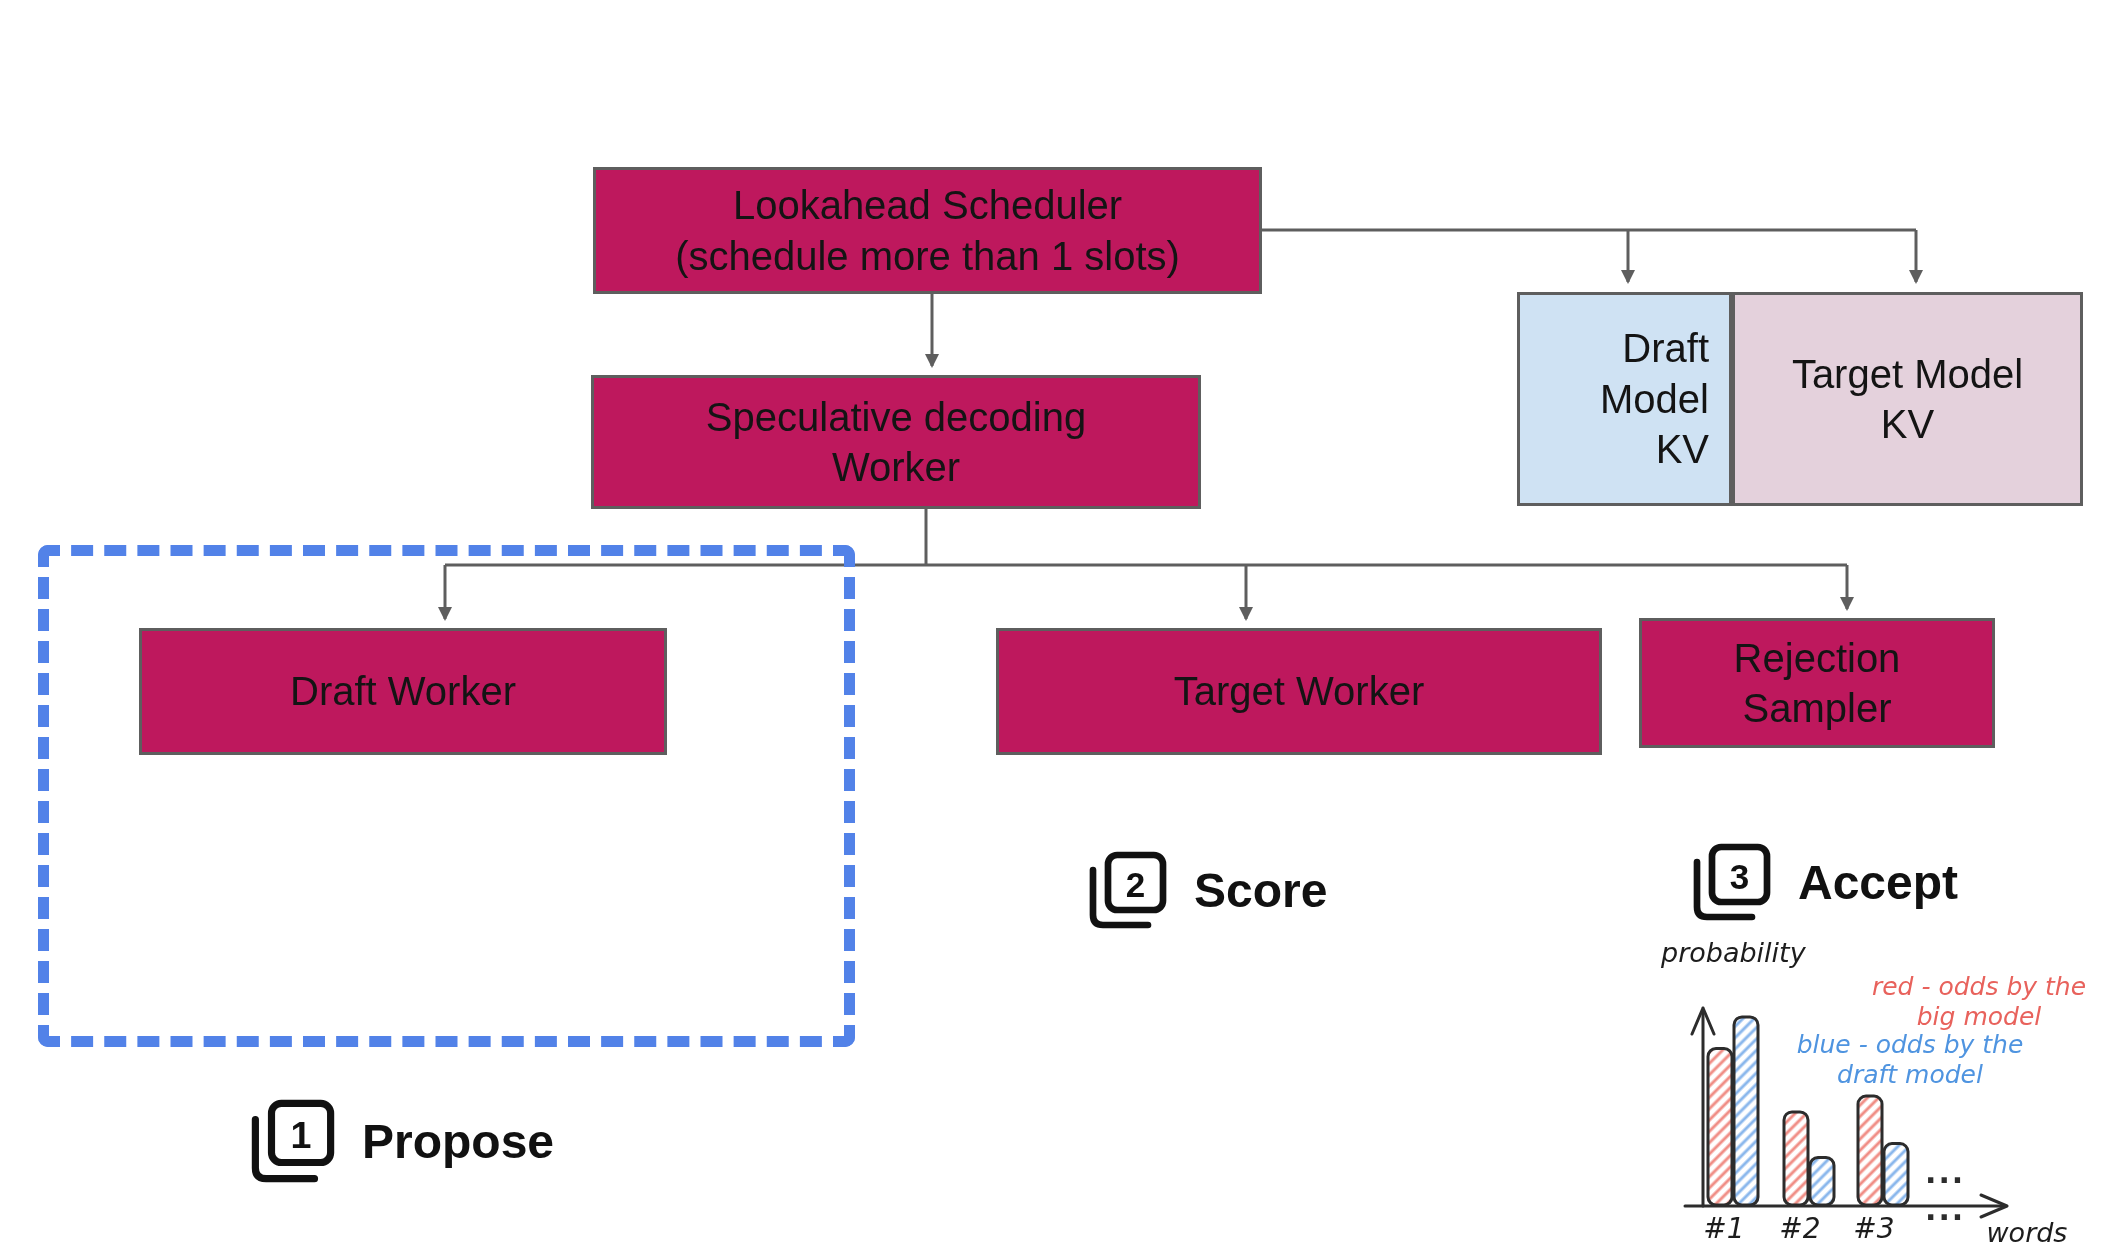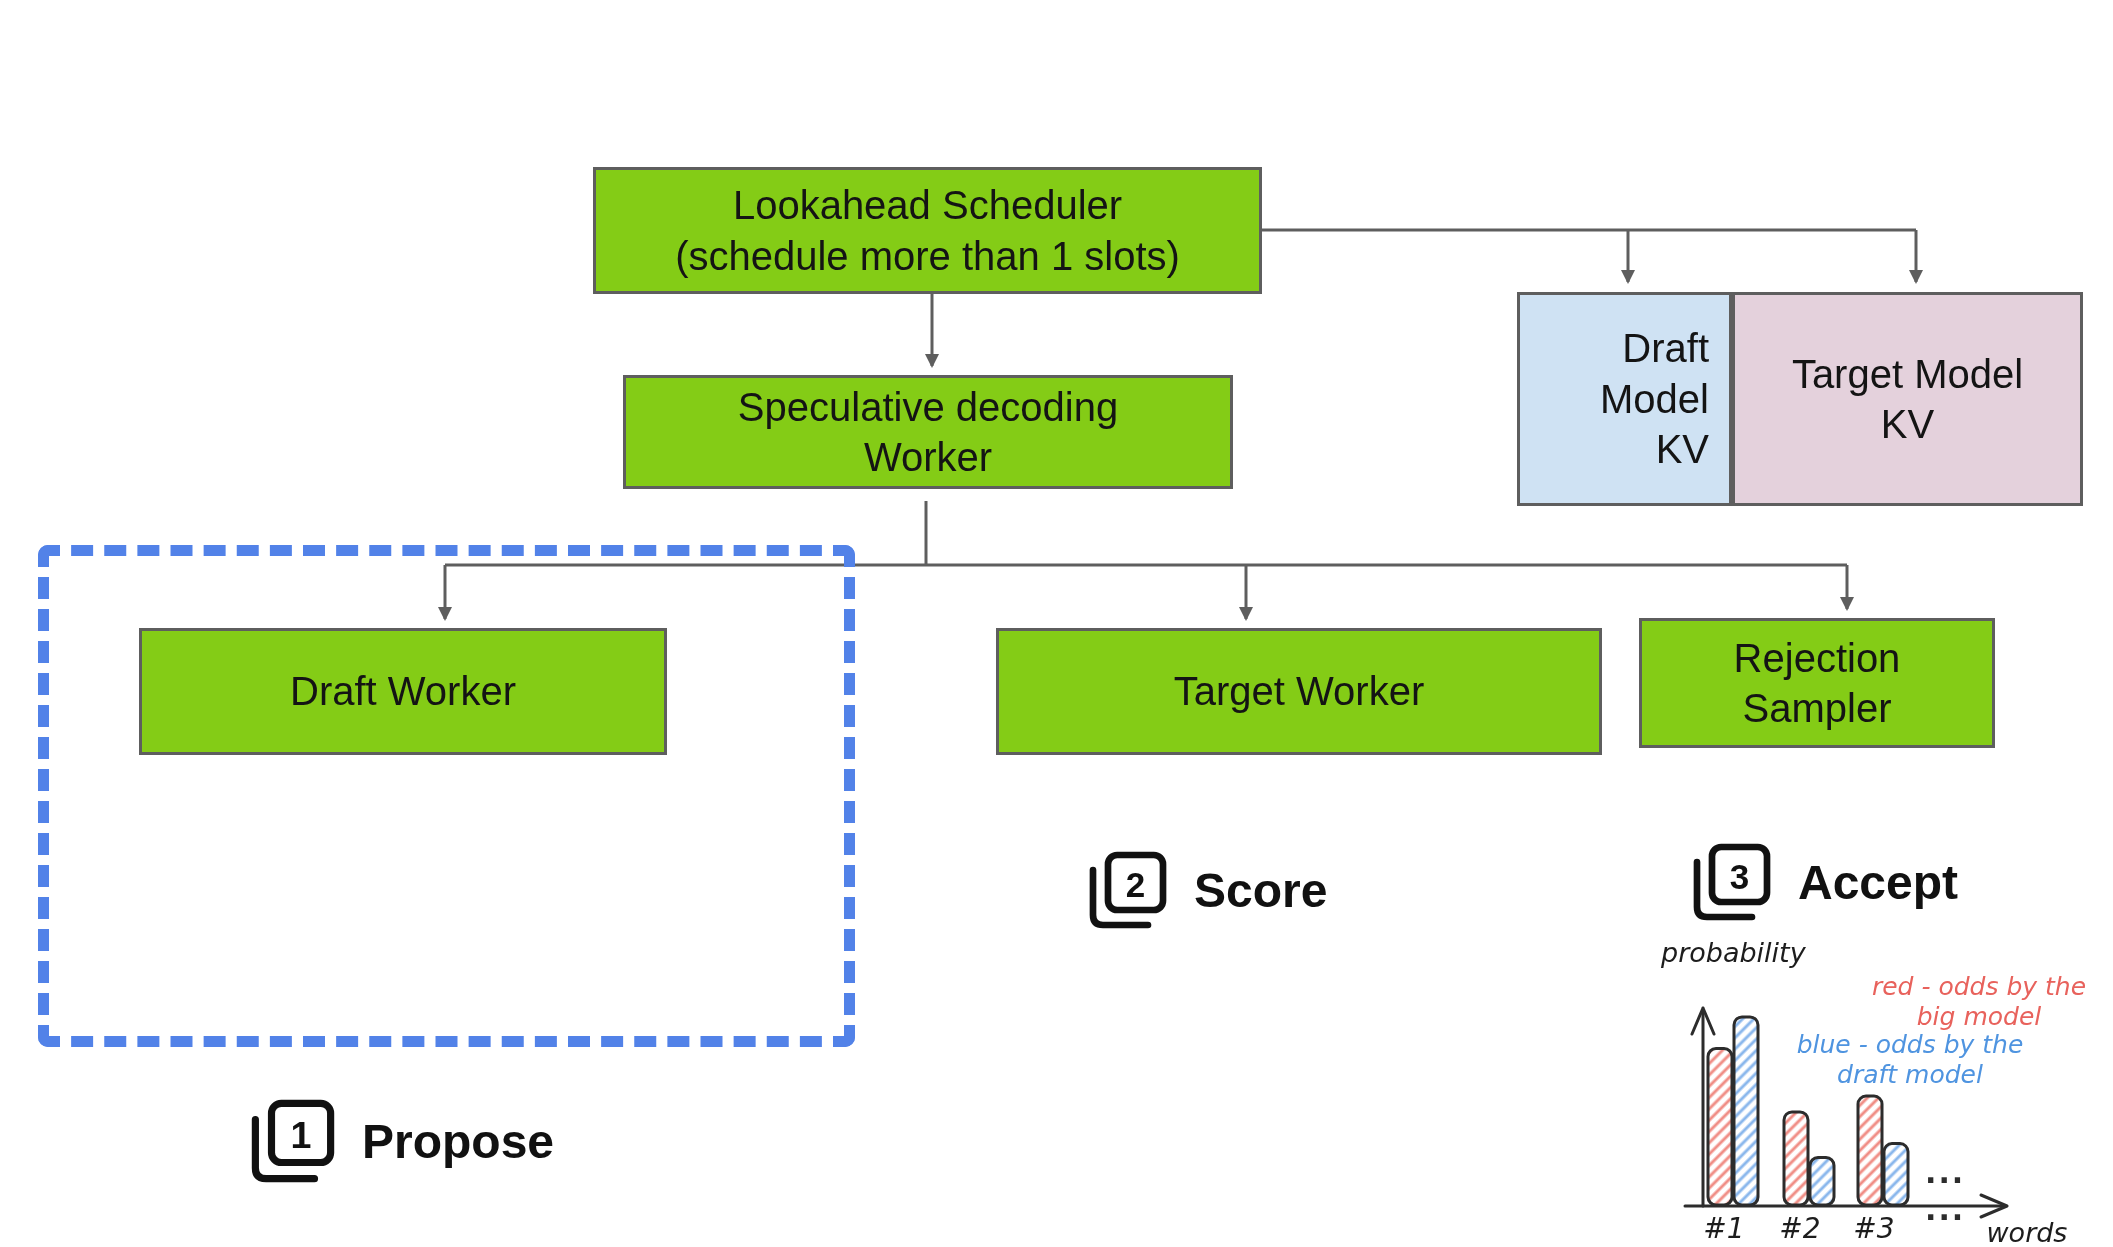--- a/index.html
+++ b/index.html
@@ -1,21 +1,21 @@
 <!DOCTYPE html>
 <html><head>
 <meta charset="utf-8">
 <style>
   html,body{margin:0;padding:0;background:#fff;}
   .page{position:relative;width:2113px;height:1247px;background:#ffffff;overflow:hidden;
         font-family:"Liberation Sans",sans-serif;color:#1a1a1a;}
   .title{position:absolute;left:520px;top:8px;width:1145px;text-align:center;
          font-size:62px;font-weight:700;letter-spacing:-1px;color:#111;}
   .connectors{position:absolute;left:0;top:0;pointer-events:none;}
-  .box{position:absolute;box-sizing:border-box;background:#84cc16;border:3px solid #5e5e5e;
+  .box{position:absolute;box-sizing:border-box;background:#be185d;border:3px solid #5e5e5e;
        display:flex;flex-direction:column;align-items:center;justify-content:center;
        text-align:center;font-size:40px;font-weight:500;line-height:1.26;color:#141414;}
   .kv-blue{background:#cfe2f3;}
   .kv-pink{background:#e4d1dc;}
   .dashed-region{position:absolute;box-sizing:border-box;border:11px dashed #5282e8;border-radius:10px;}
   .methods{position:absolute;text-align:center;font-size:40px;font-weight:500;line-height:1.33;color:#141414;}
   .step{position:absolute;display:flex;align-items:center;gap:26px;}
   .step-label{font-size:48px;font-weight:700;color:#111;}
   .step-icon{display:block;}
   .legend{position:absolute;text-align:center;font-family:"DejaVu Sans",sans-serif;
@@ -59,21 +59,21 @@
   </div>
 
   <div class="box kv-blue" style="left:1517px;top:292px;width:215px;height:214px;padding:7px 20px;text-align:right;">
     <div>Draft Model KV</div>
   </div>
 
   <div class="box kv-pink" style="left:1732px;top:292px;width:351px;height:214px;padding:0 30px;">
     <div>Target Model KV</div>
   </div>
 
-  <div class="box" style="left:623px;top:375px;width:610px;height:114px;">
+  <div class="box" style="left:591px;top:375px;width:610px;height:134px;">
     <div>Speculative decoding</div>
     <div>Worker</div>
   </div>
 
   <div class="box" style="left:139px;top:628px;width:528px;height:127px;">
     <div>Draft Worker</div>
   </div>
 
   <div class="box" style="left:996px;top:628px;width:606px;height:127px;">
     <div>Target Worker</div>

